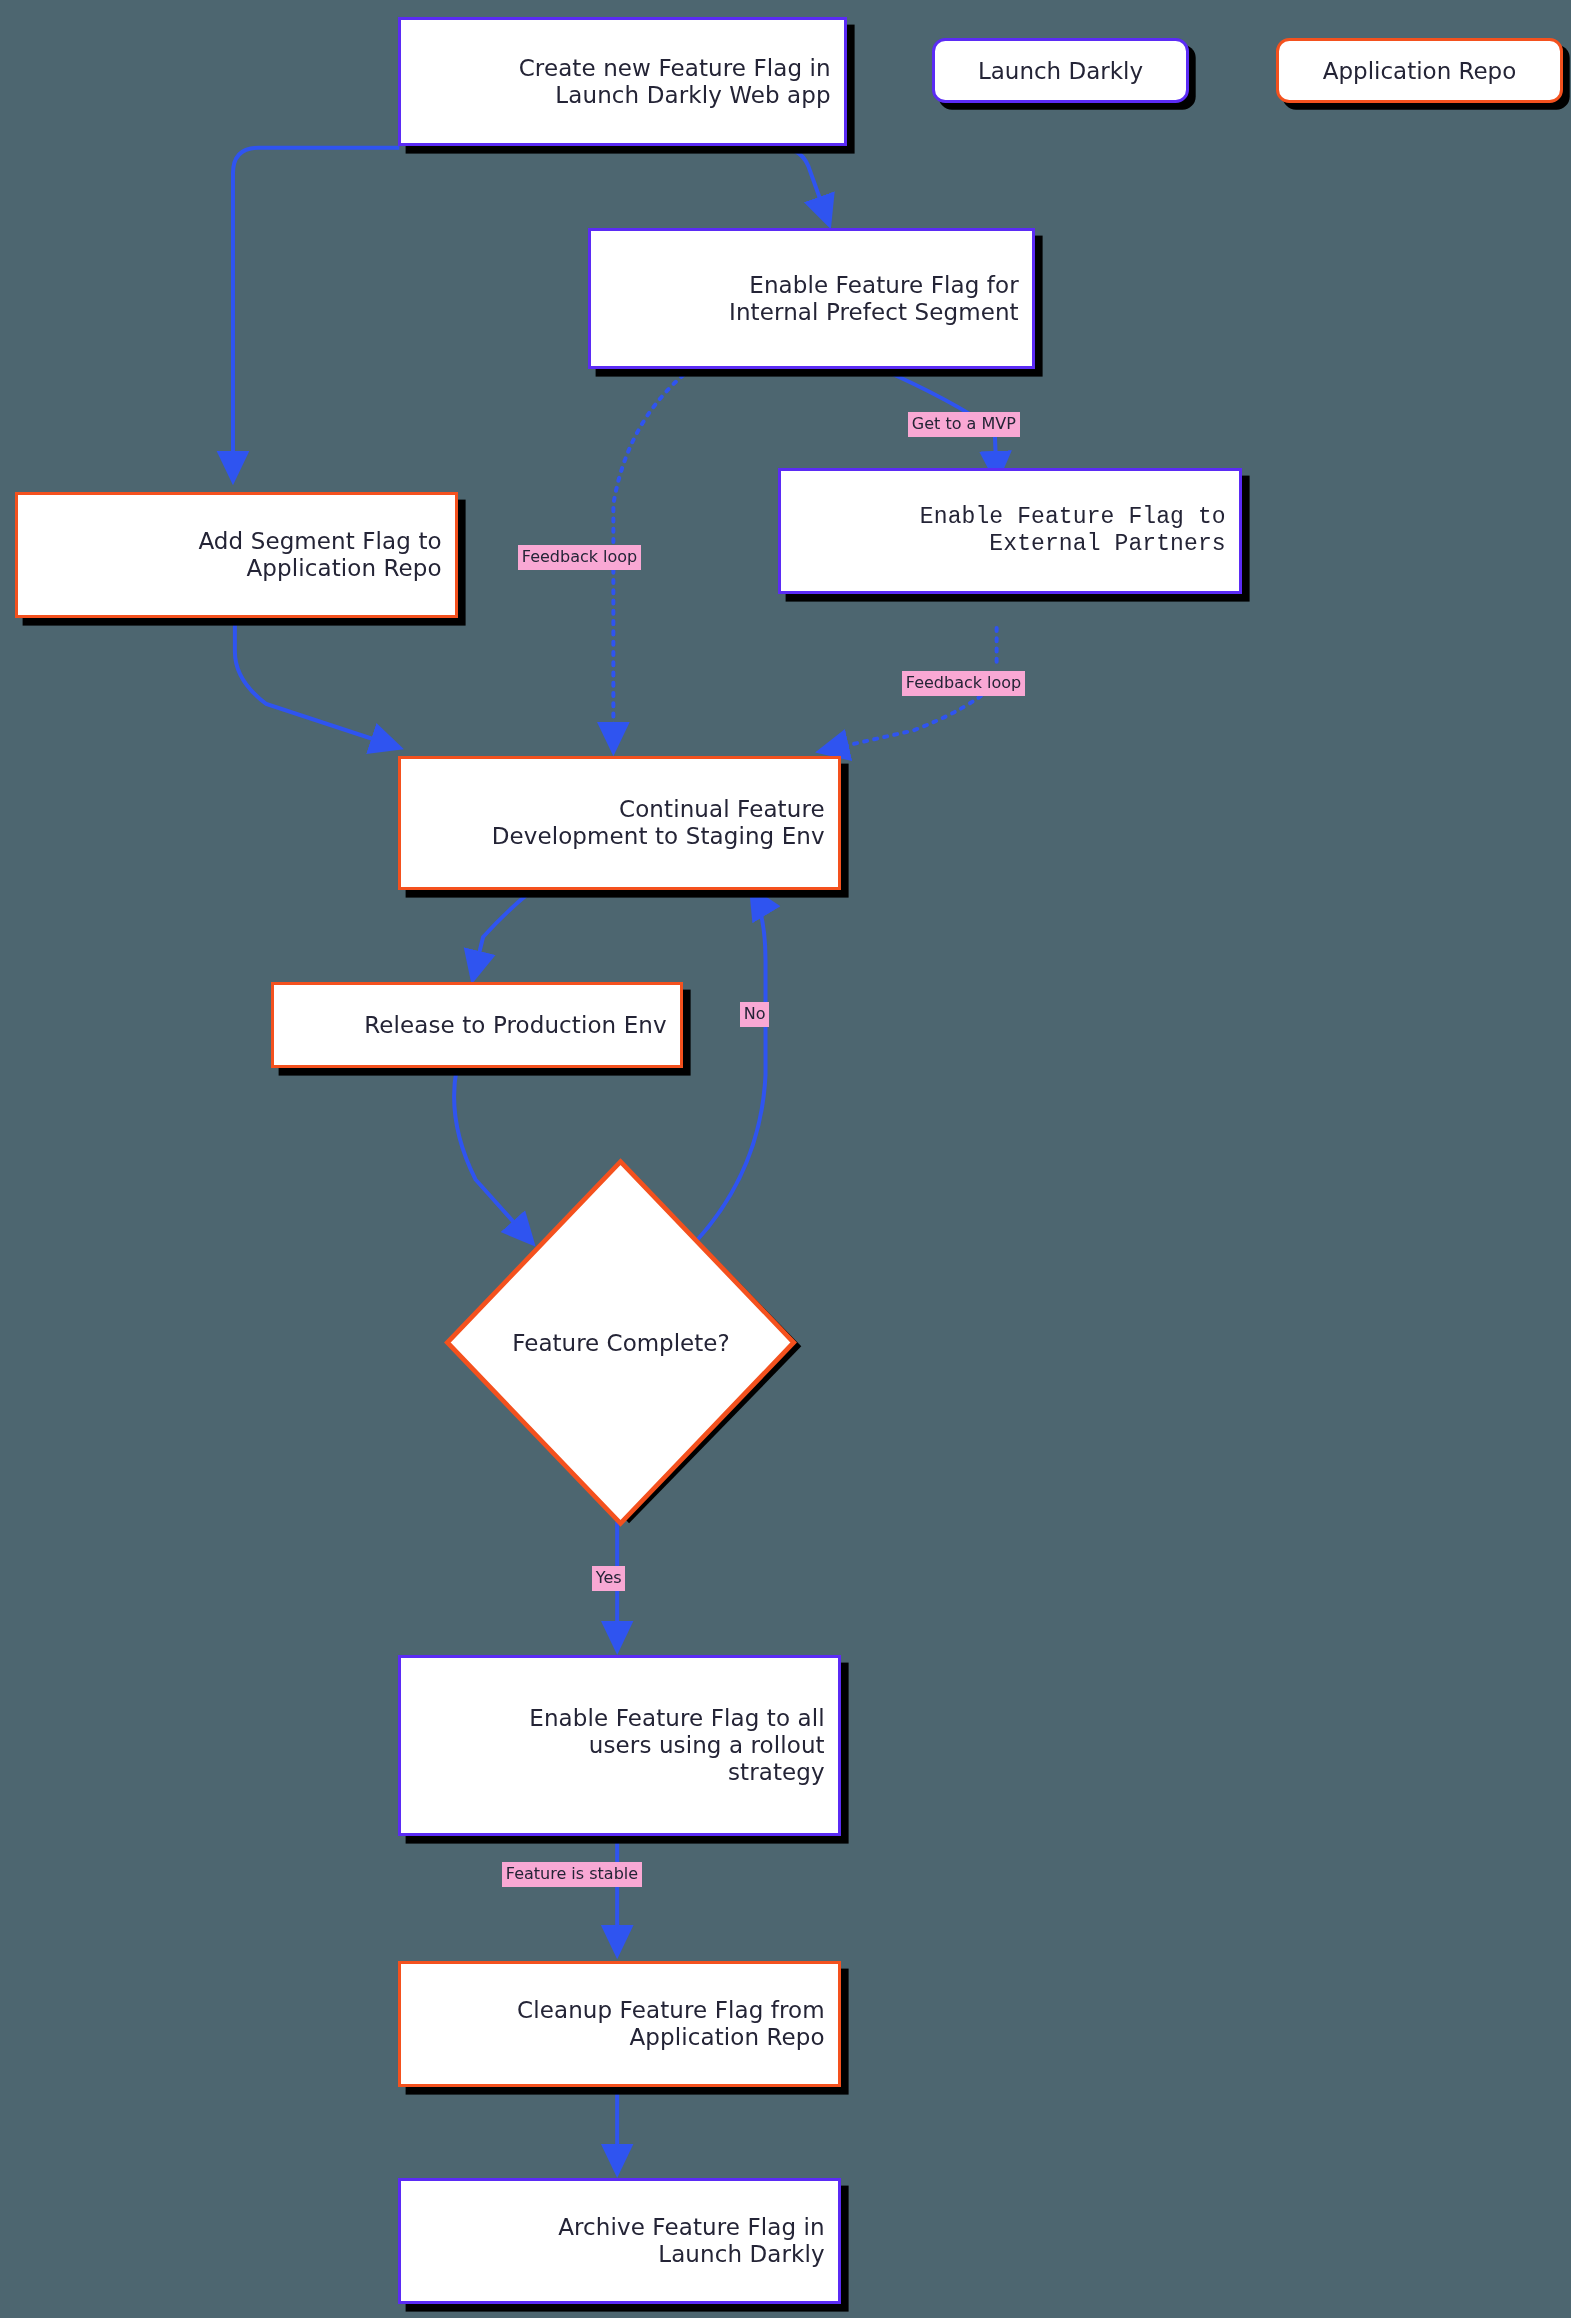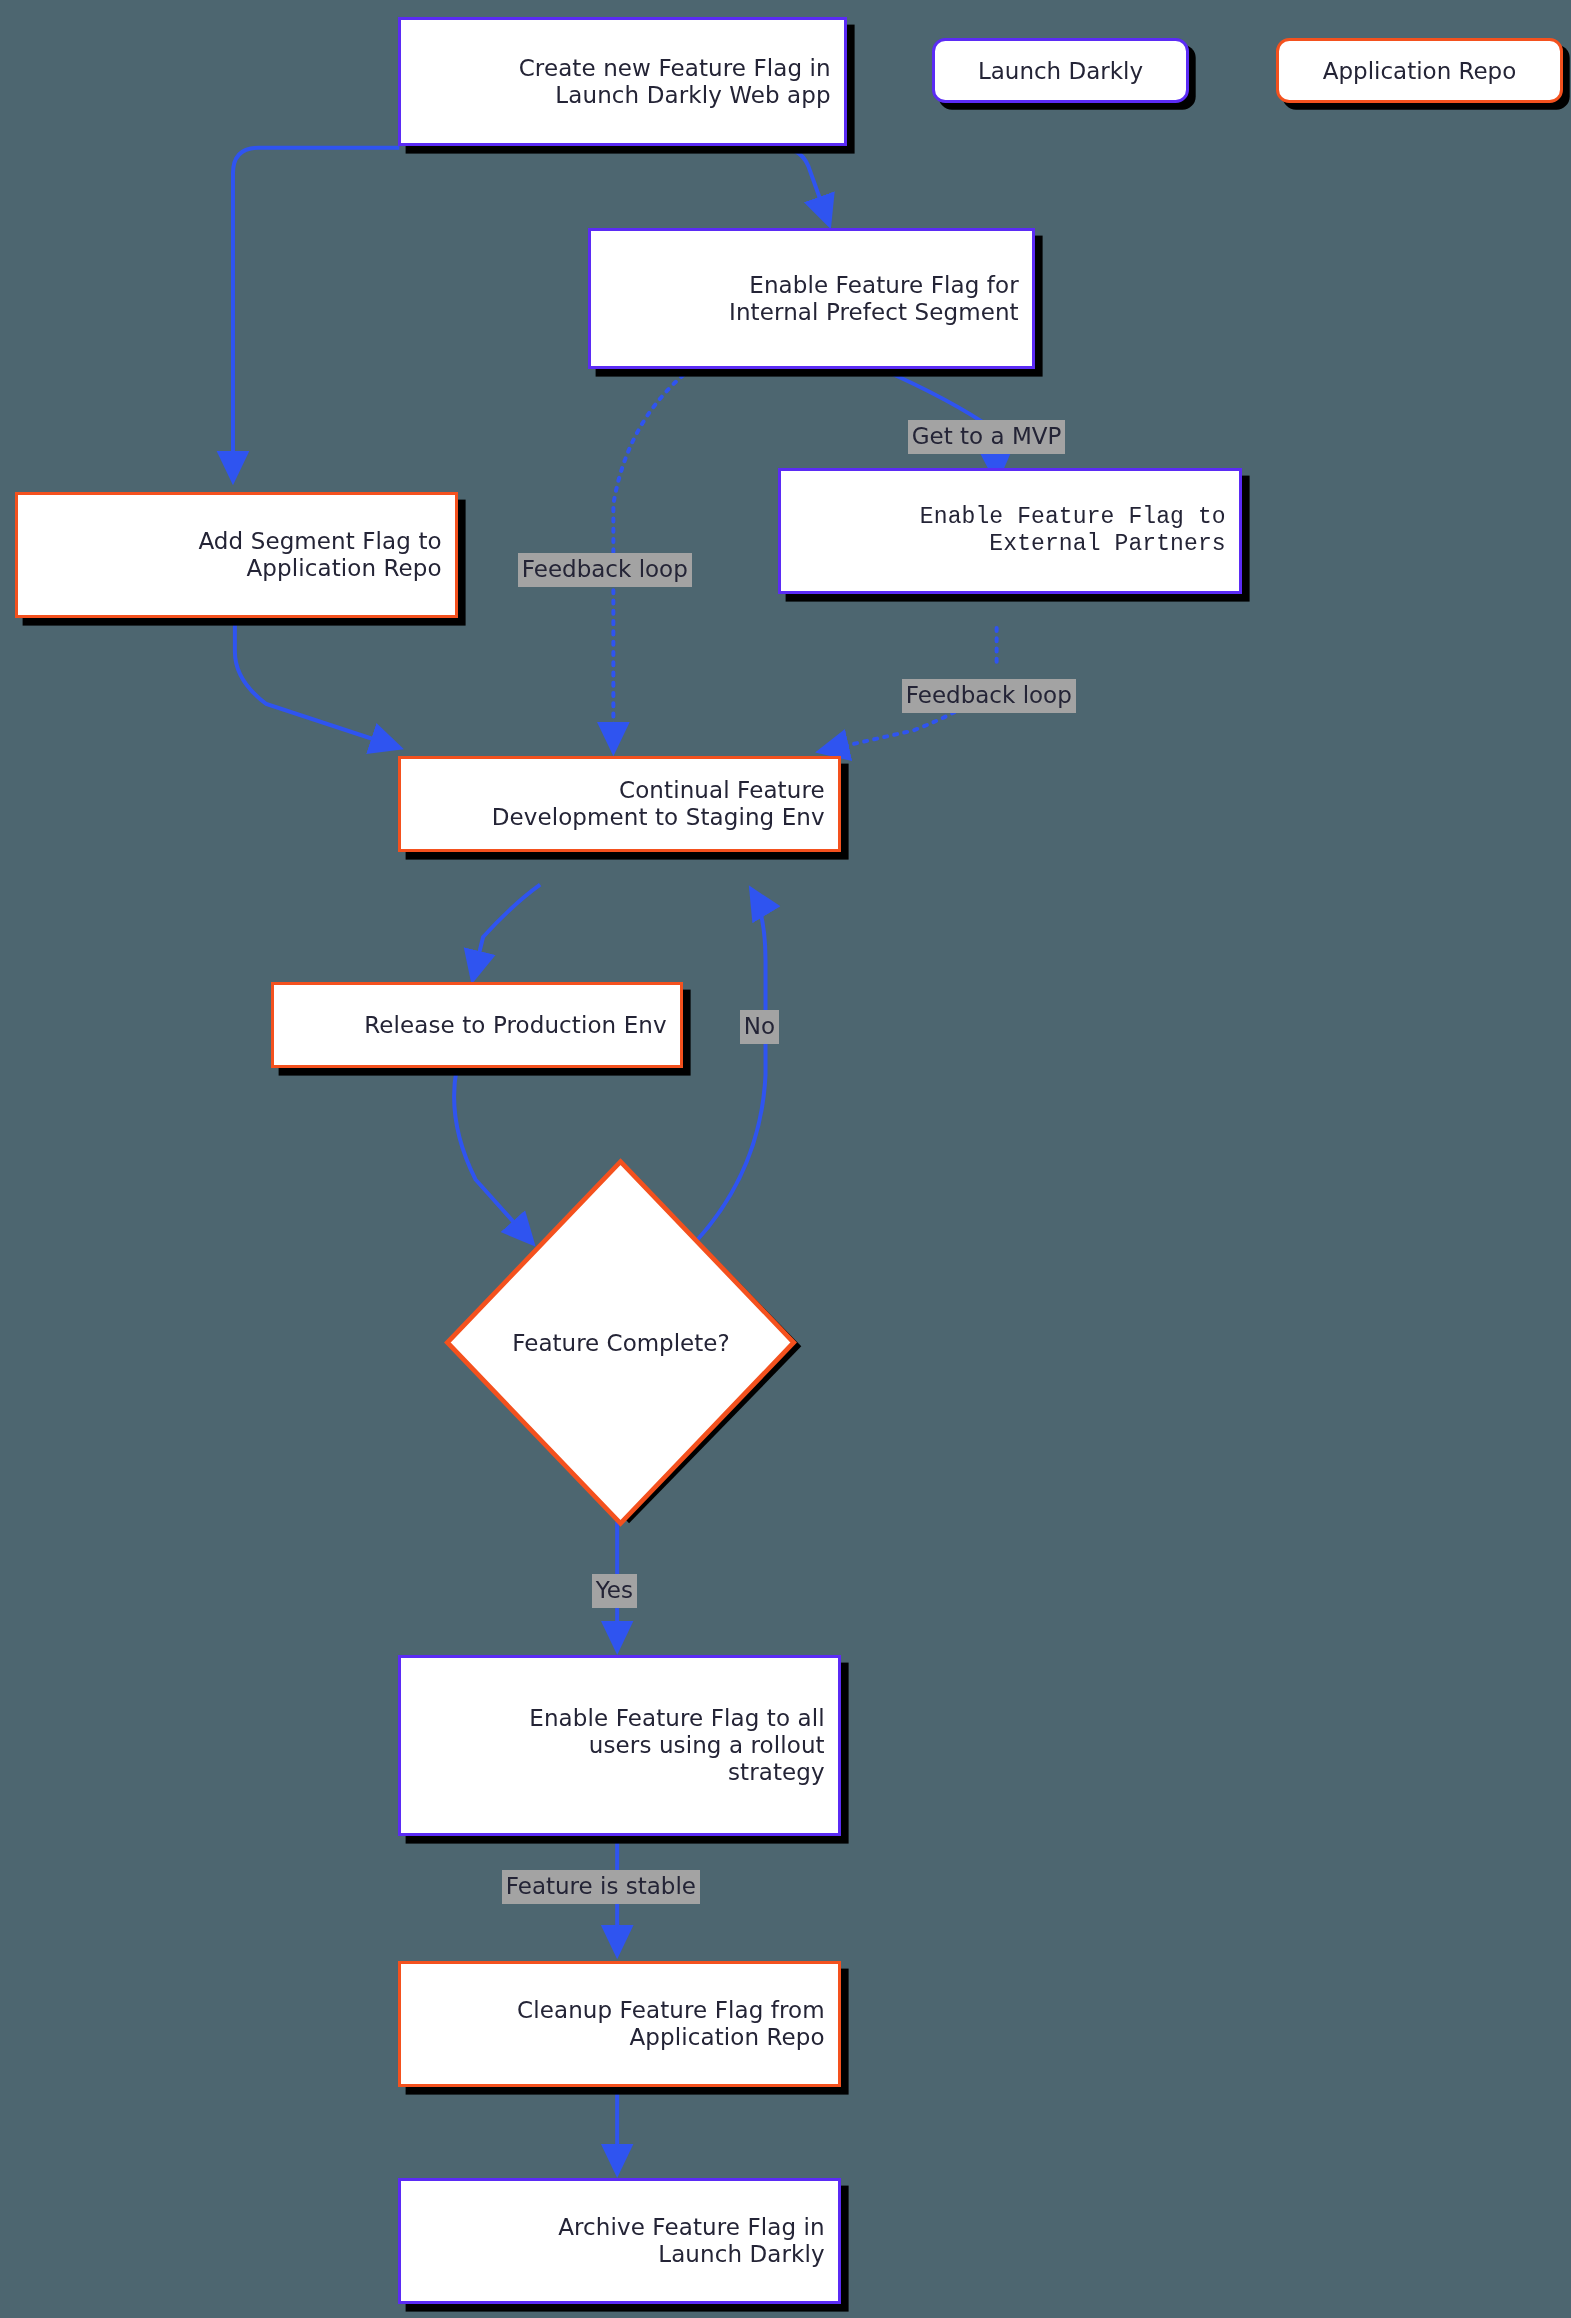--- a/index.html
+++ b/index.html
@@ -97,28 +97,27 @@
     align-items: center;
     justify-content: center;
     color: #242436;
     font-size: 23px;
     text-align: center;
   }
 
   
   .edge-label {
     position: absolute;
-    background: #a3a3a3;
-    color: #242436;
-    font-size: 23px;
+    background: #f9a8d4;
+    color: #242436;
+    font-size: 16px;
     line-height: 1.25;
     padding: 1.9px 3.8px 2.9px 3.8px;
     white-space: nowrap;
     box-sizing: border-box;
-    margin-top: 8px;
   }
 </style>
 </head>
 <body>
 
 <div id="diagram-root">
 
   <svg id="edge-layer" viewBox="0 0 1652 2438" width="1571" height="2319" xmlns="http://www.w3.org/2000/svg">
     <defs>
       <marker id="arrowhead" markerWidth="9" markerHeight="9" refX="7.4" refY="4.5" orient="auto" markerUnits="strokeWidth">
@@ -186,21 +185,21 @@
     </span>
   </div>
 
   <div class="node node-ld" style="left:778px; top:468px; width:464px; height:126px;font-family:Liberation Mono, monospace;">
     <span class="label">
       <span>Enable Feature Flag to</span><br>
       <span>External Partners</span>
     </span>
   </div>
 
-  <div class="node node-repo" style="left:398px; top:756px; width:443px; height:96px;">
+  <div class="node node-repo" style="left:398px; top:756px; width:443px; height:134px;">
     <span class="label">
       <span>Continual Feature</span><br>
       <span>Development to Staging Env</span>
     </span>
   </div>
 
   <div class="node node-repo" style="left:271px; top:982px; width:412px; height:86px;">
     <span class="label">Release to Production Env</span>
   </div>
 

